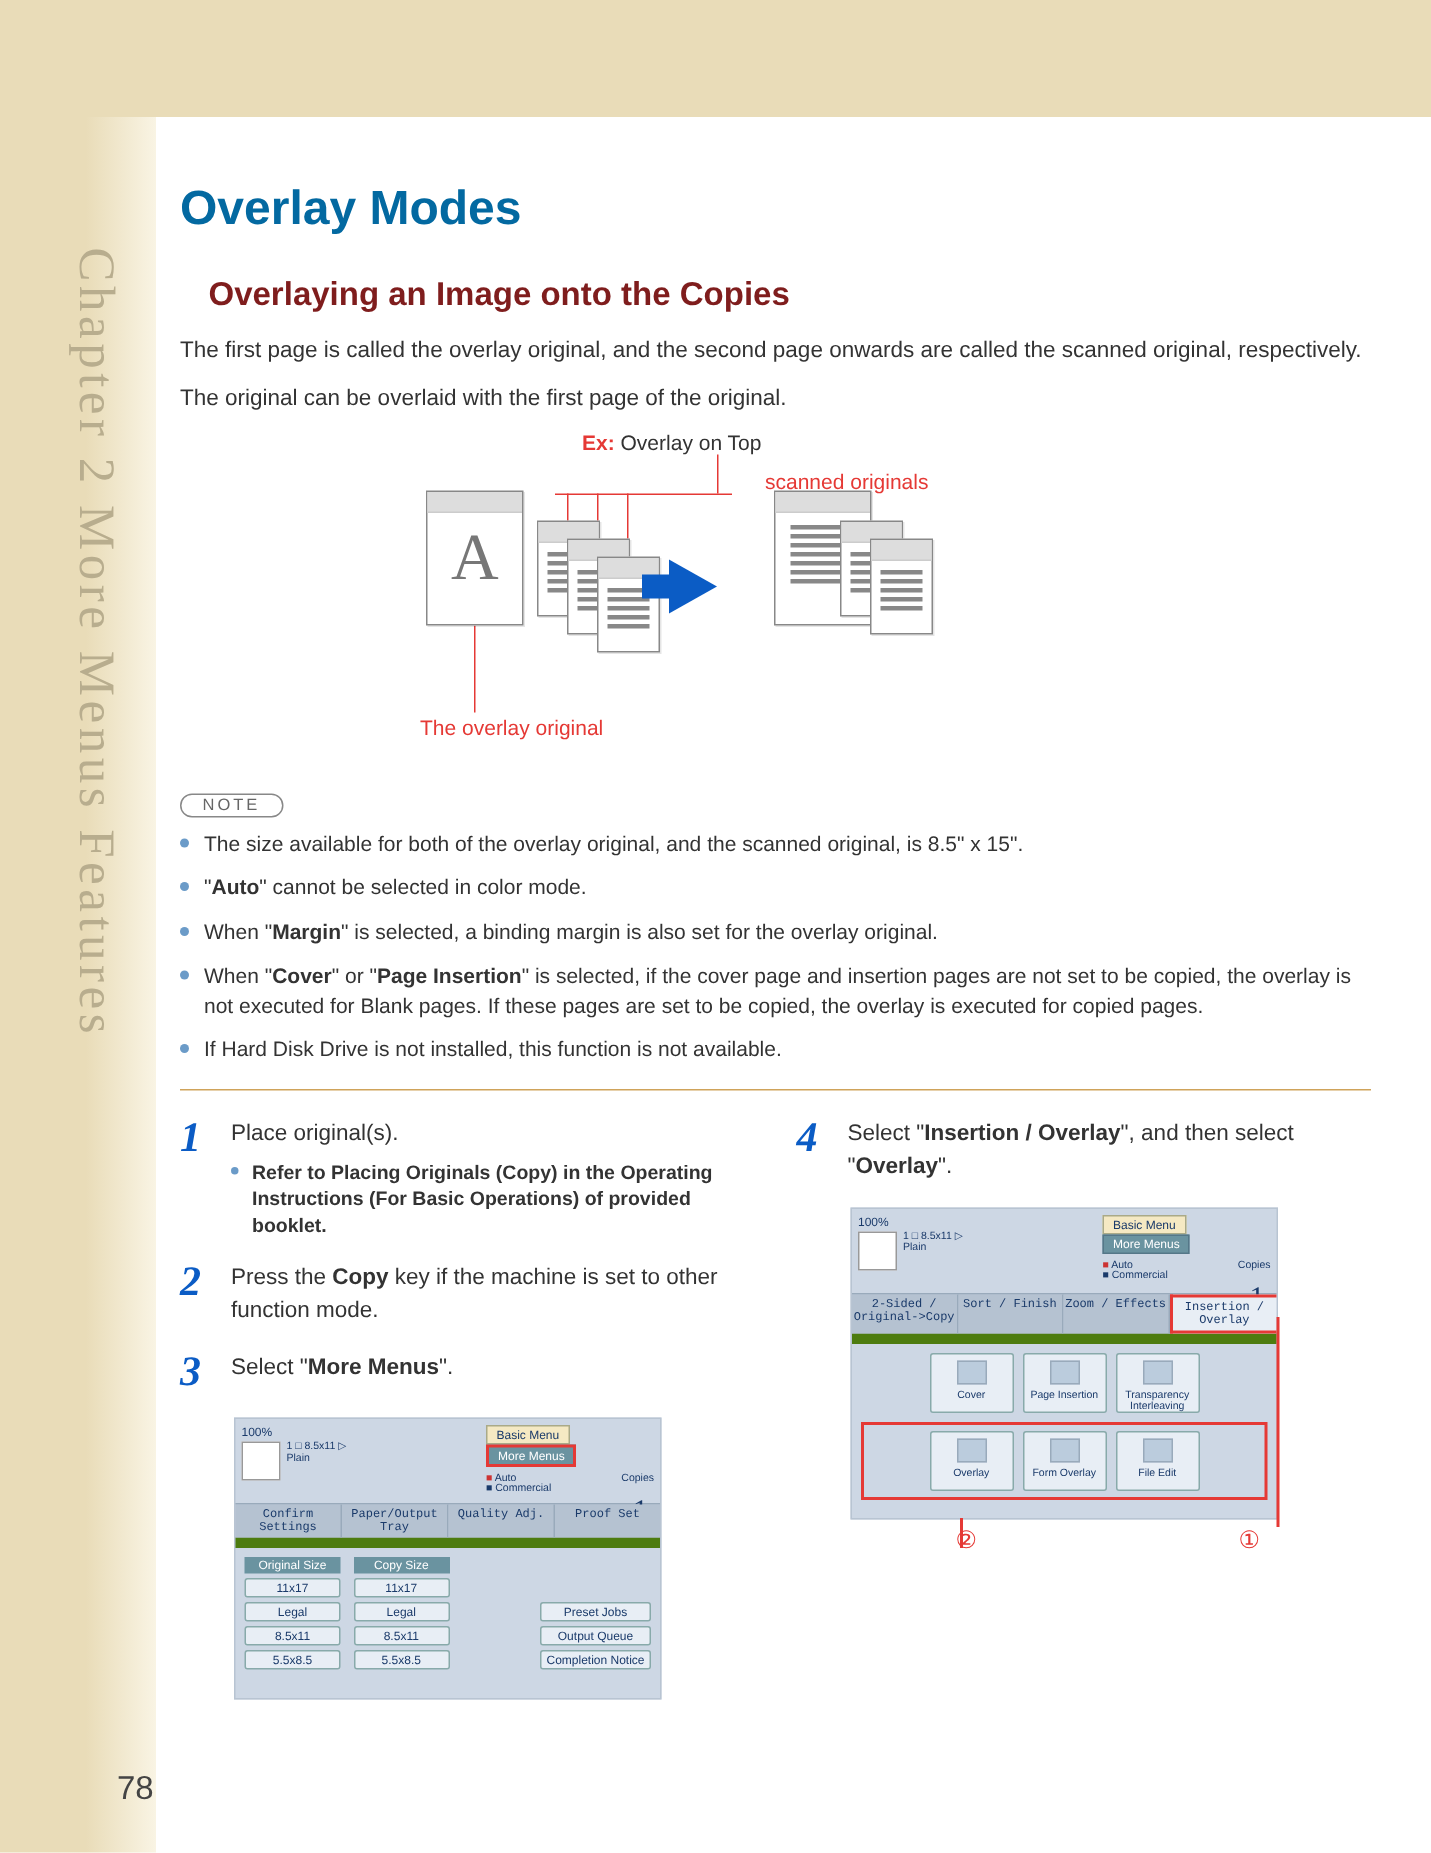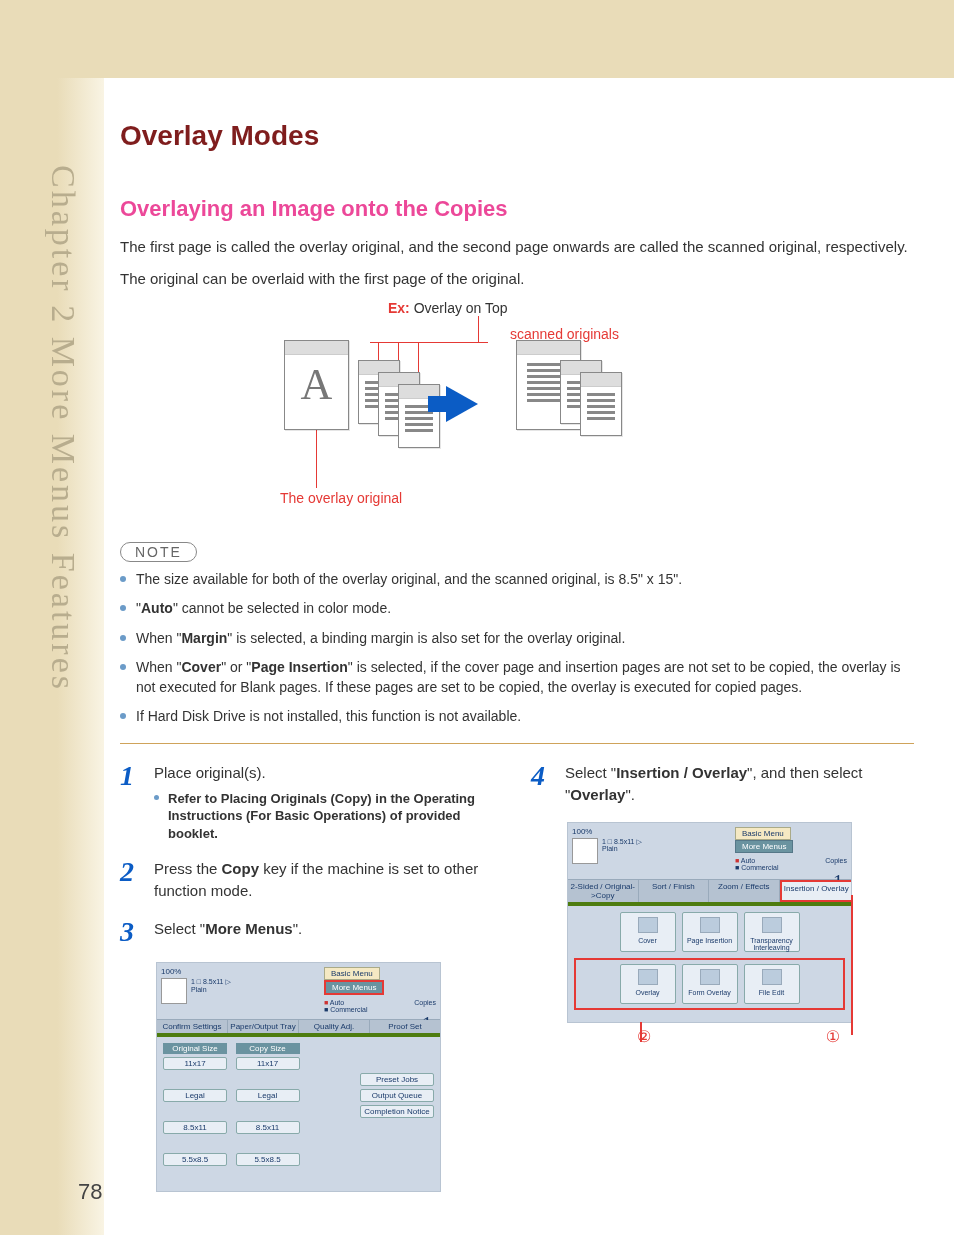--- a/index.html
+++ b/index.html
@@ -18,22 +18,22 @@
     color: #b8ad8e;
     writing-mode: vertical-rl;
     text-orientation: mixed;
     letter-spacing: 3px;
     font-family: Georgia, 'Times New Roman', serif;
     white-space: nowrap;
   }
 
   .page { position: absolute; left: 120px; right: 40px; top: 120px; }
 
-  h1 { font-size: 28px; font-weight: 700; color: #7f1d1d; margin-bottom: 44px; font-family: Arial, sans-serif; }
-  h2 { font-size: 22px; font-weight: 700; color: #ec4899; margin-bottom: 14px; }
+  h1 { font-size: 32px; font-weight: 700; color: #0369a1; margin-bottom: 26px; font-family: Arial, sans-serif; }
+  h2 { font-size: 22px; font-weight: 700; color: #7f1d1d; margin-bottom: 14px; margin-left: 19px; }
   .intro { font-size: 15px; line-height: 1.45; color: #333; margin-bottom: 10px; }
 
   .diagram { position: relative; width: 100%; height: 210px; }
   .ex-label { position: absolute; left: 268px; top: 0; font-size: 14px; }
   .ex-label .ex { color: #e53935; font-weight: 700; }
   .scanned-label { position: absolute; left: 390px; top: 26px; font-size: 14px; color: #e53935; }
   .overlay-label { position: absolute; left: 160px; top: 190px; font-size: 14px; color: #e53935; }
 
   .doc { position: absolute; background: #fff; border: 1px solid #888; border-top: 1px solid #888; box-shadow: 1px 1px 0 rgba(0,0,0,0.1); }
   .doc .head { height: 14px; background: #ddd; border-bottom: 1px solid #ccc; }
@@ -50,21 +50,21 @@
 
   .arrow { position:absolute; left: 326px; top: 86px; width:0; height:0; border-left:32px solid #0b5cc5; border-top:18px solid transparent; border-bottom:18px solid transparent; }
   .arrow::before { content:''; position:absolute; left:-50px; top:-8px; width:18px; height:16px; background:#0b5cc5; }
   .rl-top { left: 358px; top: 16px; width: 1px; height: 26px; }
   .rl-topspan { position:absolute; left:250px; top:42px; width:118px; height:1px; border-top:1px solid #e53935; }
   .rl-d1 { position:absolute; left:258px; top:42px; width:1px; height:22px; background:#e53935; }
   .rl-d2 { position:absolute; left:278px; top:42px; width:1px; height:30px; background:#e53935; }
   .rl-d3 { position:absolute; left:298px; top:42px; width:1px; height:40px; background:#e53935; }
   .rl-ov { position:absolute; left:196px; top:130px; width:1px; height:58px; background:#e53935; }
 
-  .note-pill { display:inline-block; border:1px solid #888; border-radius:12px; padding:1px 14px; font-size:14px; letter-spacing:2px; color:#666; margin-top: 32px; margin-bottom:8px; }
+  .note-pill { display:inline-block; border:1px solid #888; border-radius:12px; padding:1px 14px; font-size:11px; letter-spacing:2px; color:#666; margin-top: 32px; margin-bottom:8px; }
   .notes { font-size: 14px; line-height: 1.4; }
   .notes li { list-style: none; position: relative; padding-left: 16px; margin-bottom: 10px; }
   .notes li::before { content:''; position:absolute; left:0; top:6px; width:6px; height:6px; background:#6b9bc8; border-radius:50%; }
   .notes li .sub { display:block; padding-left:0; margin-top:2px; }
 
   .rule { border: none; border-top: 1px solid #cfa35a; margin: 16px 0 18px 0; }
 
   .steps-wrap { display:flex; gap: 28px; }
   .steps-col { flex:1; }
   .step { display:flex; gap:12px; margin-bottom: 16px; }
@@ -78,26 +78,26 @@
   .ss-left { flex:1; padding:4px; }
   .ss-right { width:120px; padding:4px; font-size:8px; }
   .ss-100 { font-size:8px; margin-bottom:2px; }
   .ss-icon { width:26px; height:26px; background:#fff; border:1px solid #999; display:inline-block; position:relative; }
   .ss-row { display:flex; gap:4px; }
   .tab-basic { background:#f5e9c3; border:1px solid #aa8; padding:1px 6px; font-size:8px; display:inline-block; }
   .tab-more { background:#6a93a0; color:#fff; border:1px solid #578; padding:1px 6px; font-size:8px; display:inline-block; }
   .red-box-sm { border:2px solid #e53935; }
   .copies1 { font-size:20px; font-family:serif; text-align:right; padding-right:4px; }
 
-  .ss-tabs { display:flex; background:#b5c2d1; border-top:1px solid #9ab; border-bottom:4px solid #4d7c0f; }
+  .ss-tabs { display:flex; background:#b5c2d1; border-top:1px solid #9ab; border-bottom:7px solid #4d7c0f;font-family:Liberation Mono, monospace; }
   .ss-tab { flex:1; text-align:center; font-size:8px; padding:2px 1px; border-right:1px solid #9ab; background:#b5c2d1; }
   .ss-tab:last-child { border-right:none; }
   .ss-body { padding:6px; min-height:100px; }
   .size-col { display:inline-block; width:64px; vertical-align:top; }
-  .size-btn { background:#e8eef5; border:1px solid #8aa; border-radius:2px; margin-bottom:19px; padding:1px 0; font-size:8px; text-align:center; }
+  .size-btn { background:#e8eef5; border:1px solid #8aa; border-radius:2px; margin-bottom:3px; padding:1px 0; font-size:8px; text-align:center; }
   .size-hdr { background:#6a93a0; color:#fff; font-size:8px; text-align:center; padding:1px 0; margin-bottom:3px; }
 
   .right-btns { float:right; width:74px; }
   .r-btn { background:#e8eef5; border:1px solid #8aa; border-radius:2px; margin-bottom:3px; padding:1px 0; font-size:8px; text-align:center; }
 
   .feat-row { display:flex; gap:6px; justify-content:center; margin-bottom:6px; }
   .feat-btn { width:56px; height:40px; background:#e8eef5; border:1px solid #8aa; border-radius:2px; font-size:7px; text-align:center; padding-top:24px; position:relative; }
   .feat-btn .ic { position:absolute; top:4px; left:50%; transform:translateX(-50%); width:20px; height:16px; background:#bcd; border:1px solid #9ab; }
 
   .red-box-lg { border:2px solid #e53935; }

